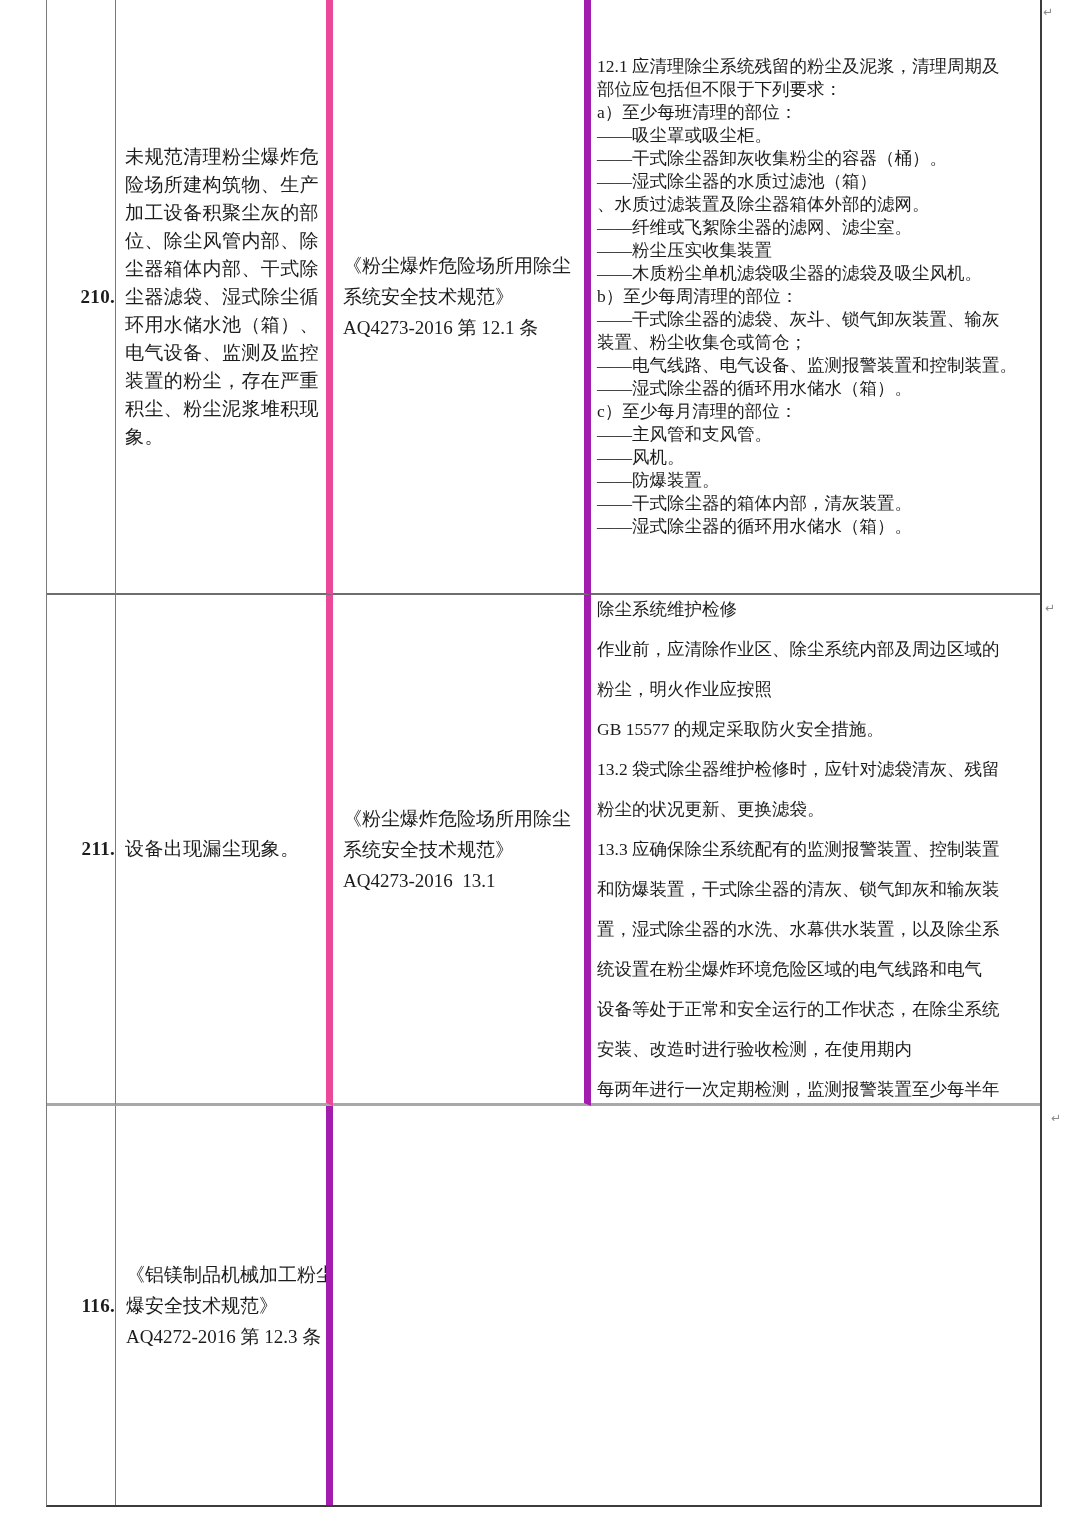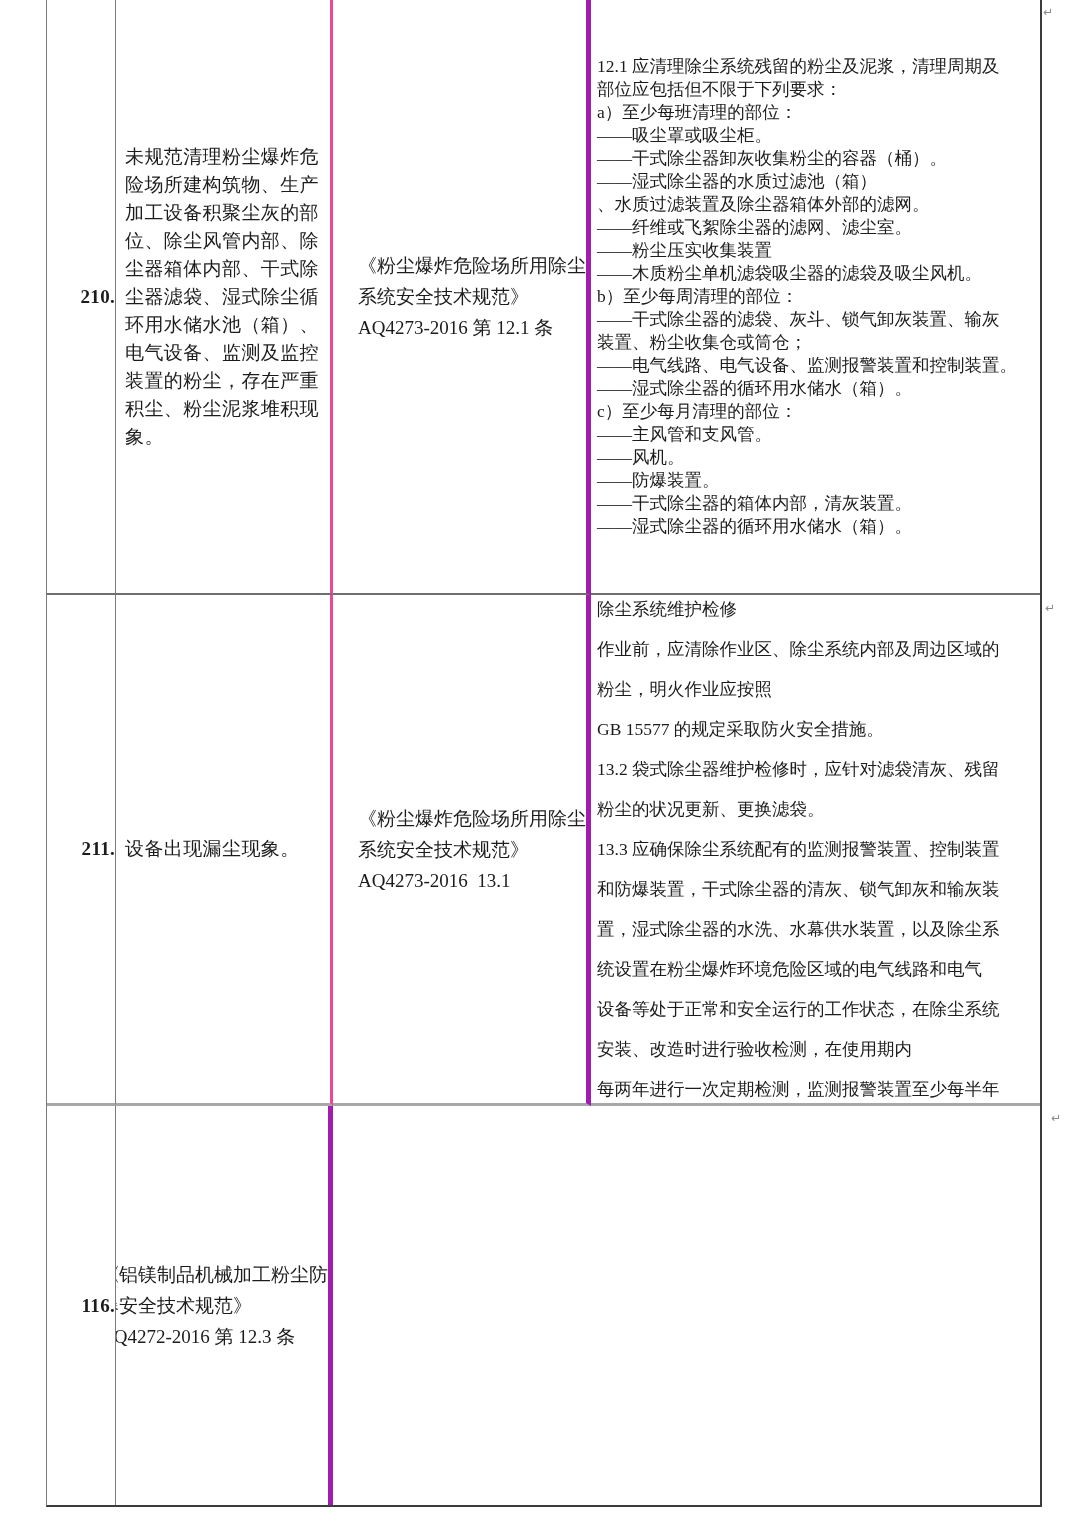--- a/index.html
+++ b/index.html
@@ -19,22 +19,22 @@
     border-right:2px solid #3c3c3c;
     border-bottom:2px solid #3c3c3c;
     background:#ffffff;
   }
   .cell{
     box-sizing:border-box;
     display:flex;align-items:center;
     overflow:hidden;background:#ffffff;
   }
   .col-n{justify-content:flex-end;border-right:1px solid #7a7a7a;}
-  .col-d{padding-left:9px;padding-right:5px;border-right:3px solid #ec4899;}
-  .col-r{padding-left:10px;border-right:5px solid #a21caf;justify-content:flex-end;}
+  .col-d{padding-left:9px;padding-right:5px;border-right:7px solid #ec4899;}
+  .col-r{padding-left:10px;border-right:7px solid #a21caf;}
   .col-t{padding-left:6px;padding-right:4px;}
   .r1{border-bottom:2px solid #6e6e6e;}
   .r2{border-bottom:3px solid #a8a8a8;}
 
   .txt{white-space:pre;display:block;}
   .num{font-size:19px;font-weight:bold;letter-spacing:0.3px;}
   .desc{font-size:19px;line-height:28px;letter-spacing:0.4px;text-align:left;}
   .ref{font-size:19px;line-height:31px;}
   .det{font-size:17.5px;line-height:40px;}
   .det210{line-height:23px;}

